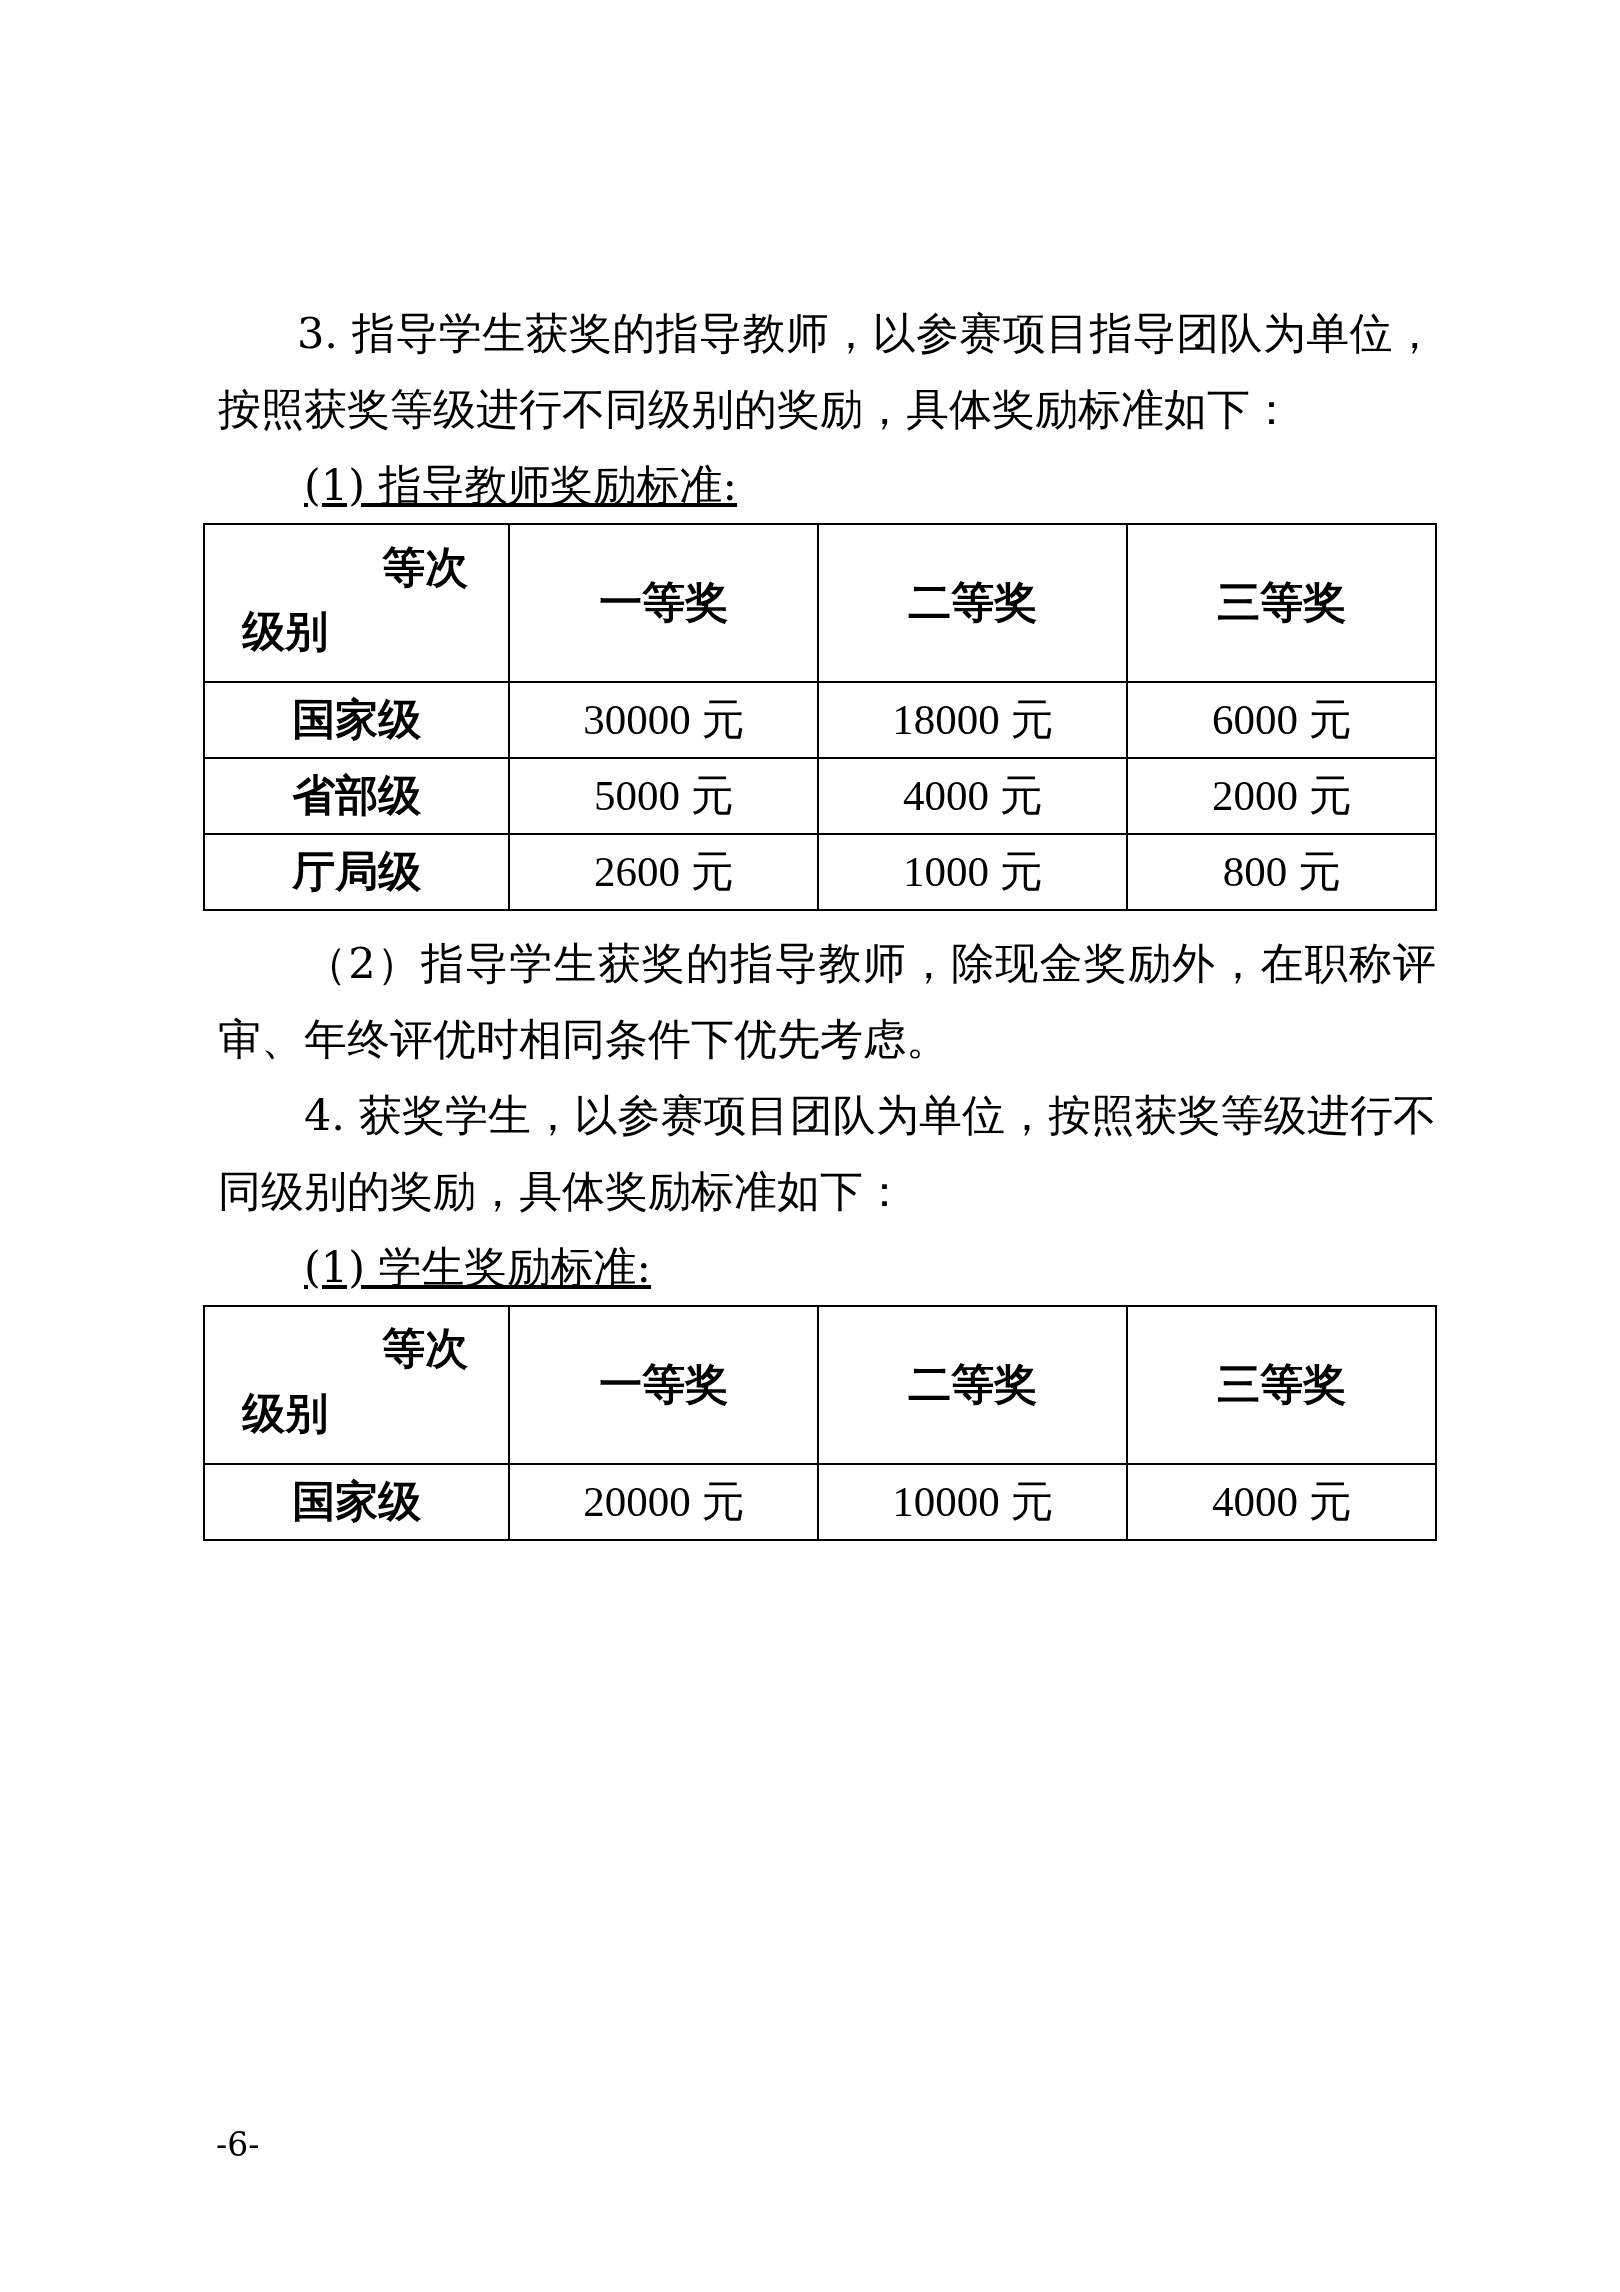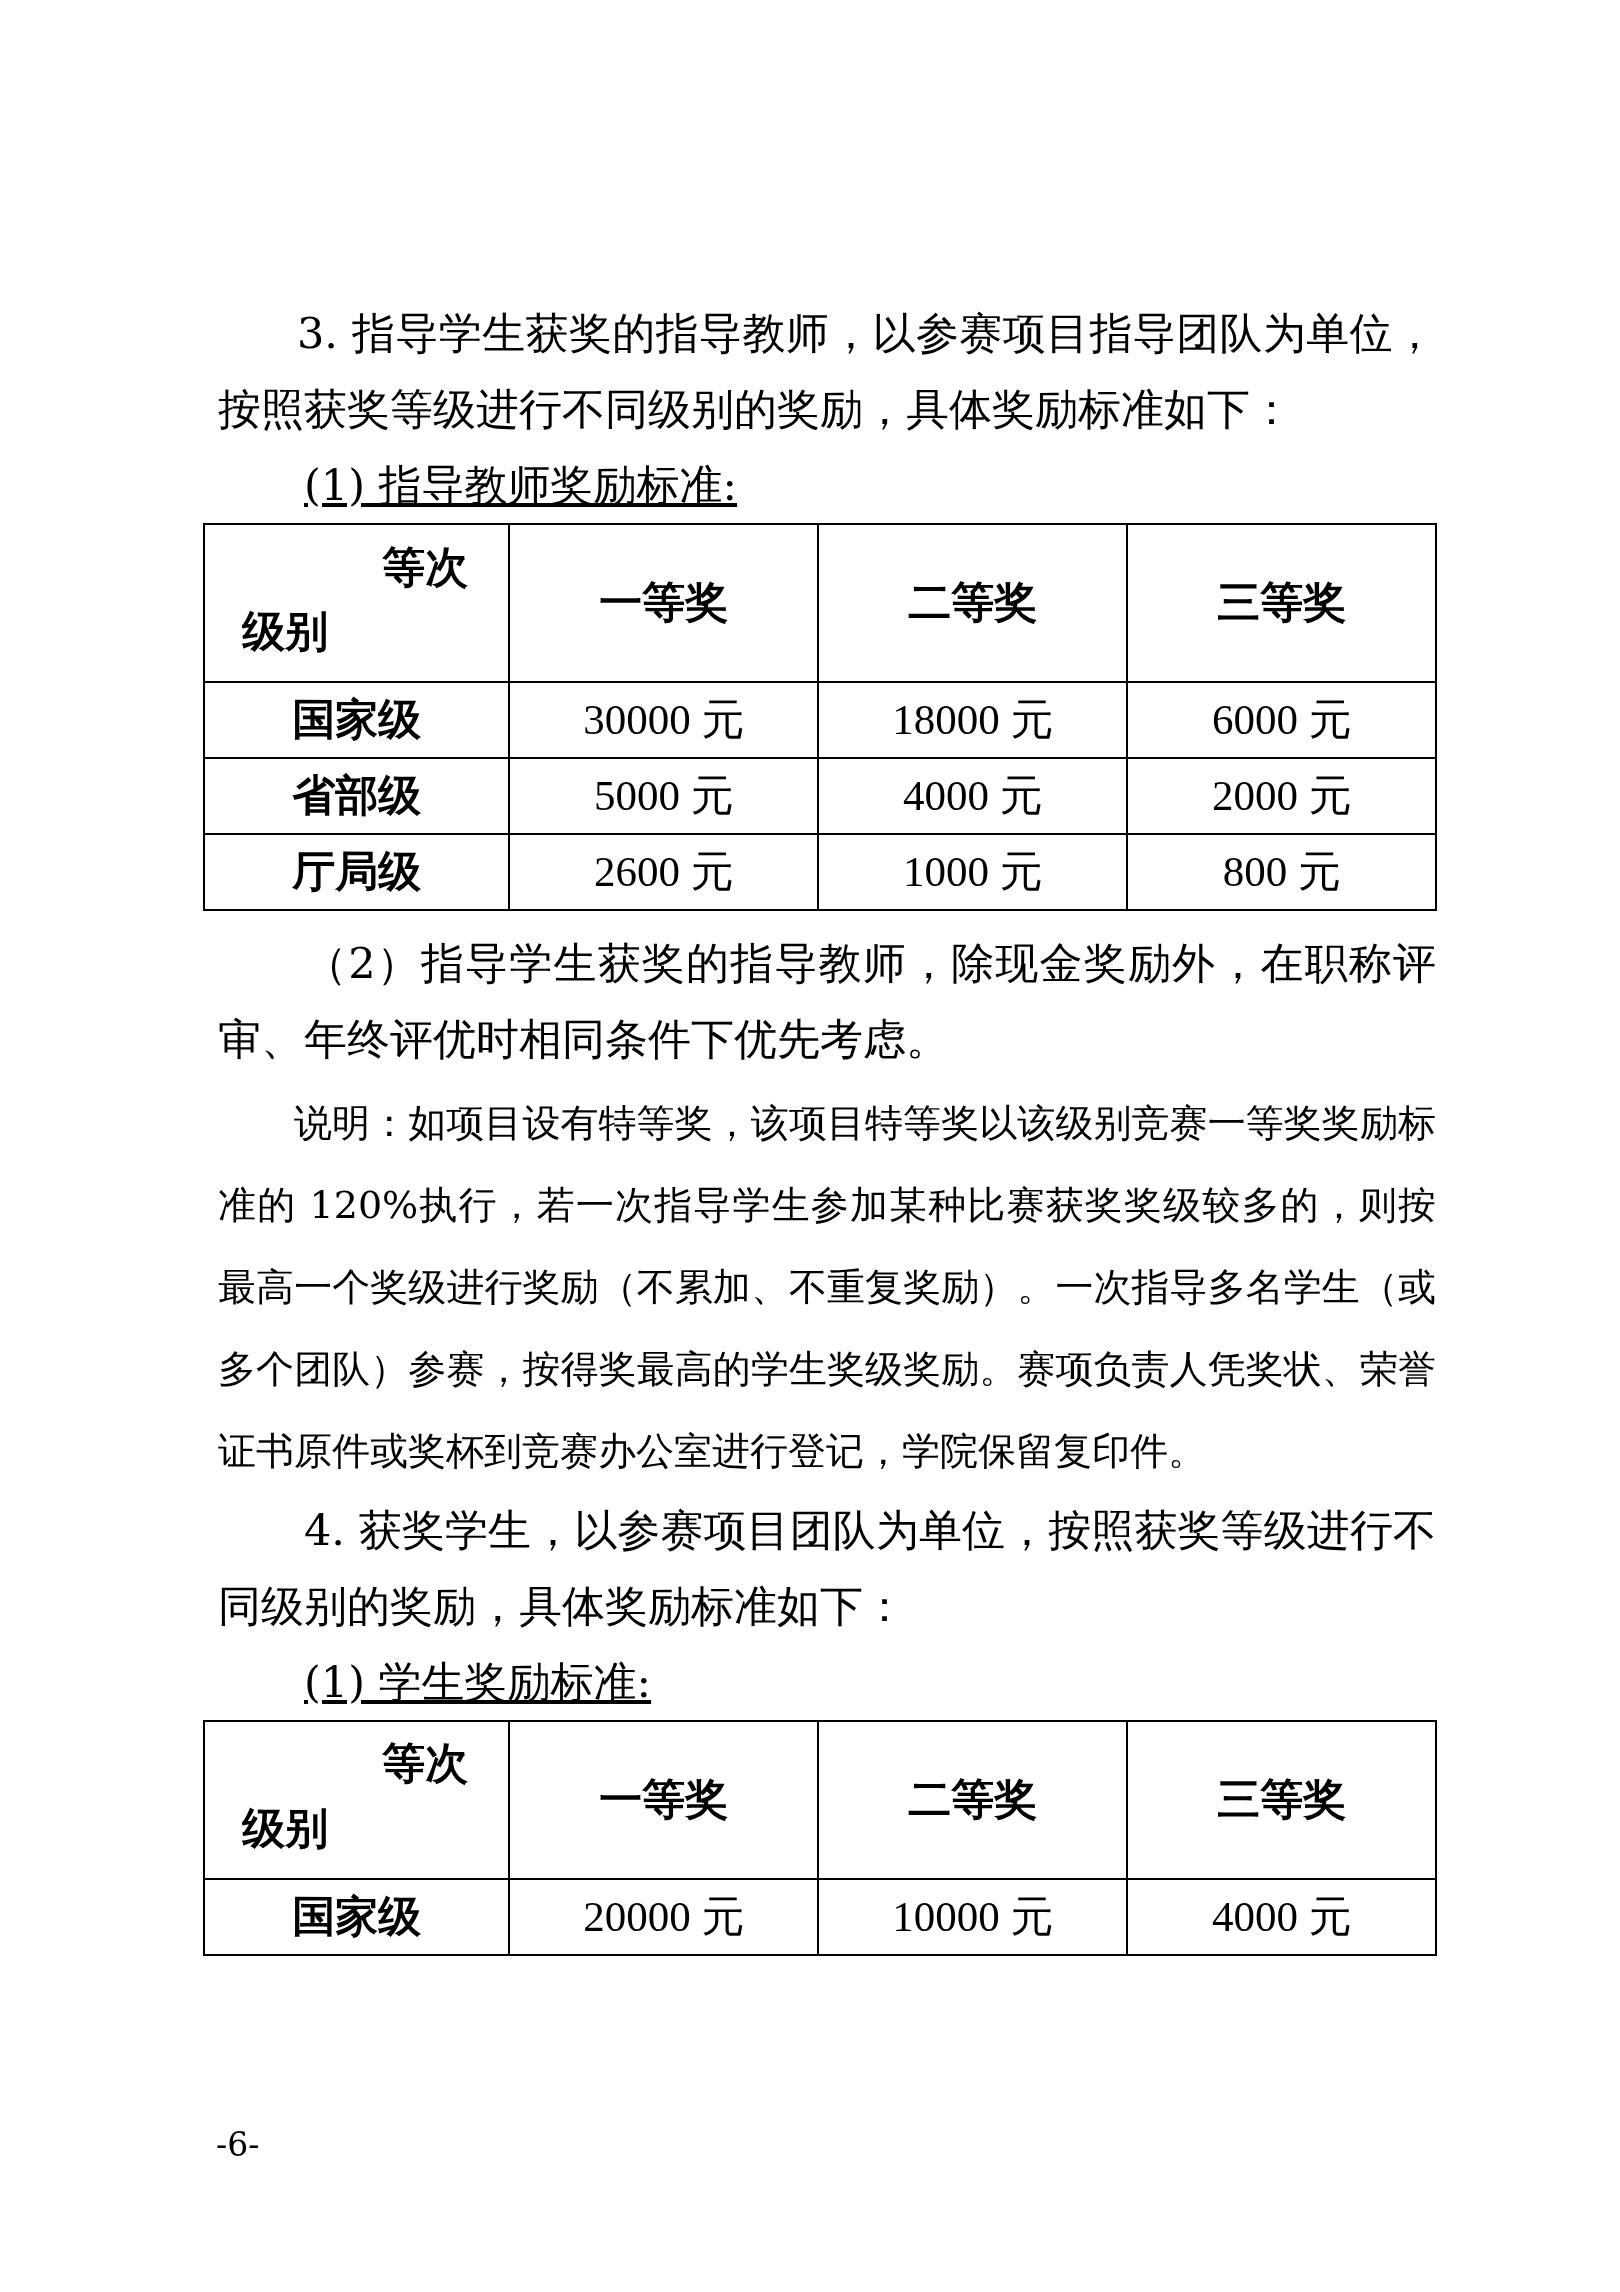--- a/index.html
+++ b/index.html
@@ -118,21 +118,20 @@
           <td class="lcell">厅局级</td>
           <td class="ncell">2600 元</td>
           <td class="ncell">1000 元</td>
           <td class="ncell">800 元</td>
         </tr>
       </tbody>
     </table>
 
     <p class="body p2note">（2）指导学生获奖的指导教师，除现金奖励外，在职称评审、年终评优时相同条件下优先考虑。</p>
 
-    <p class="note">说明：如项目设有特等奖，该项目特等奖以该级别竞赛一等奖奖励标准的 120%执行，若一次指导学生参加某种比赛获奖奖级较多的，则按最高一个奖级进行奖励（不累加、不重复奖励）。一次指导多名学生（或多个团队）参赛，按得奖最高的学生奖级奖励。赛项负责人凭奖状、荣誉证书原件或奖杯到竞赛办公室进行登记，学院保留复印件。</p>
 
     <p class="body p4">4. 获奖学生，以参赛项目团队为单位，按照获奖等级进行不同级别的奖励，具体奖励标准如下：</p>
 
     <p class="body caption">(1) 学生奖励标准:</p>
 
     <table class="tbl">
       <colgroup>
         <col class="col-level">
           <col class="col-prize">
           <col class="col-prize">

